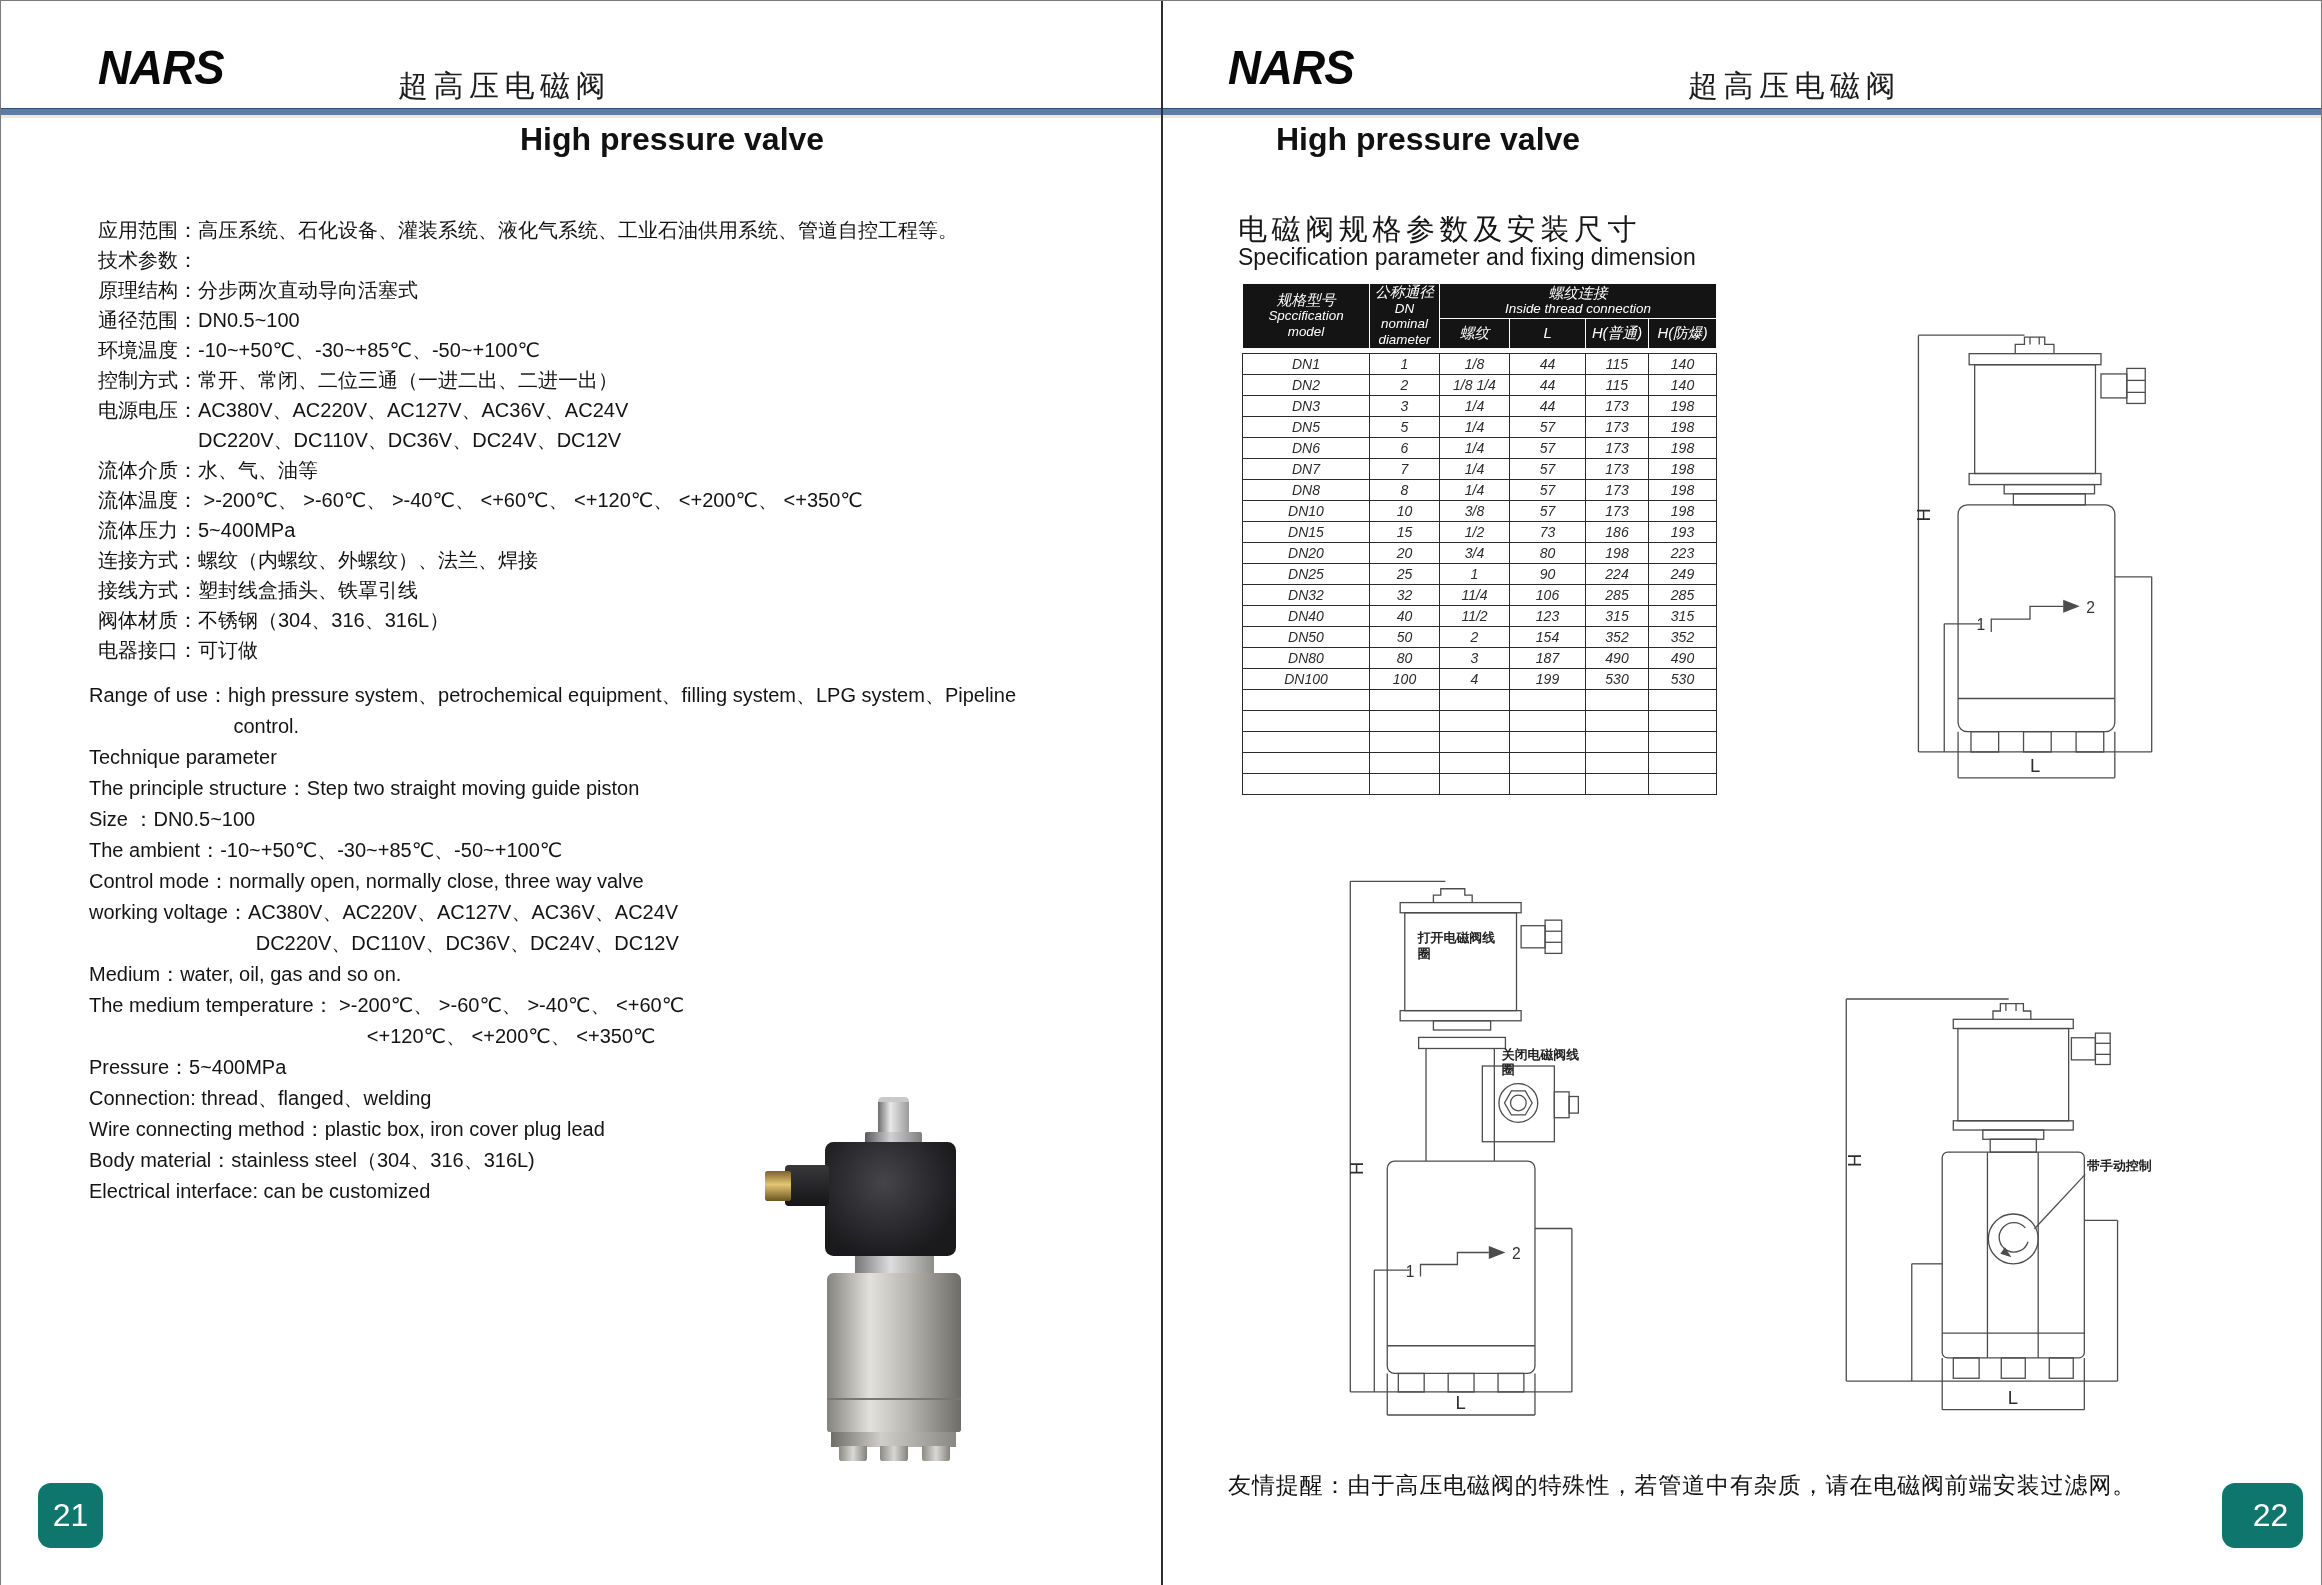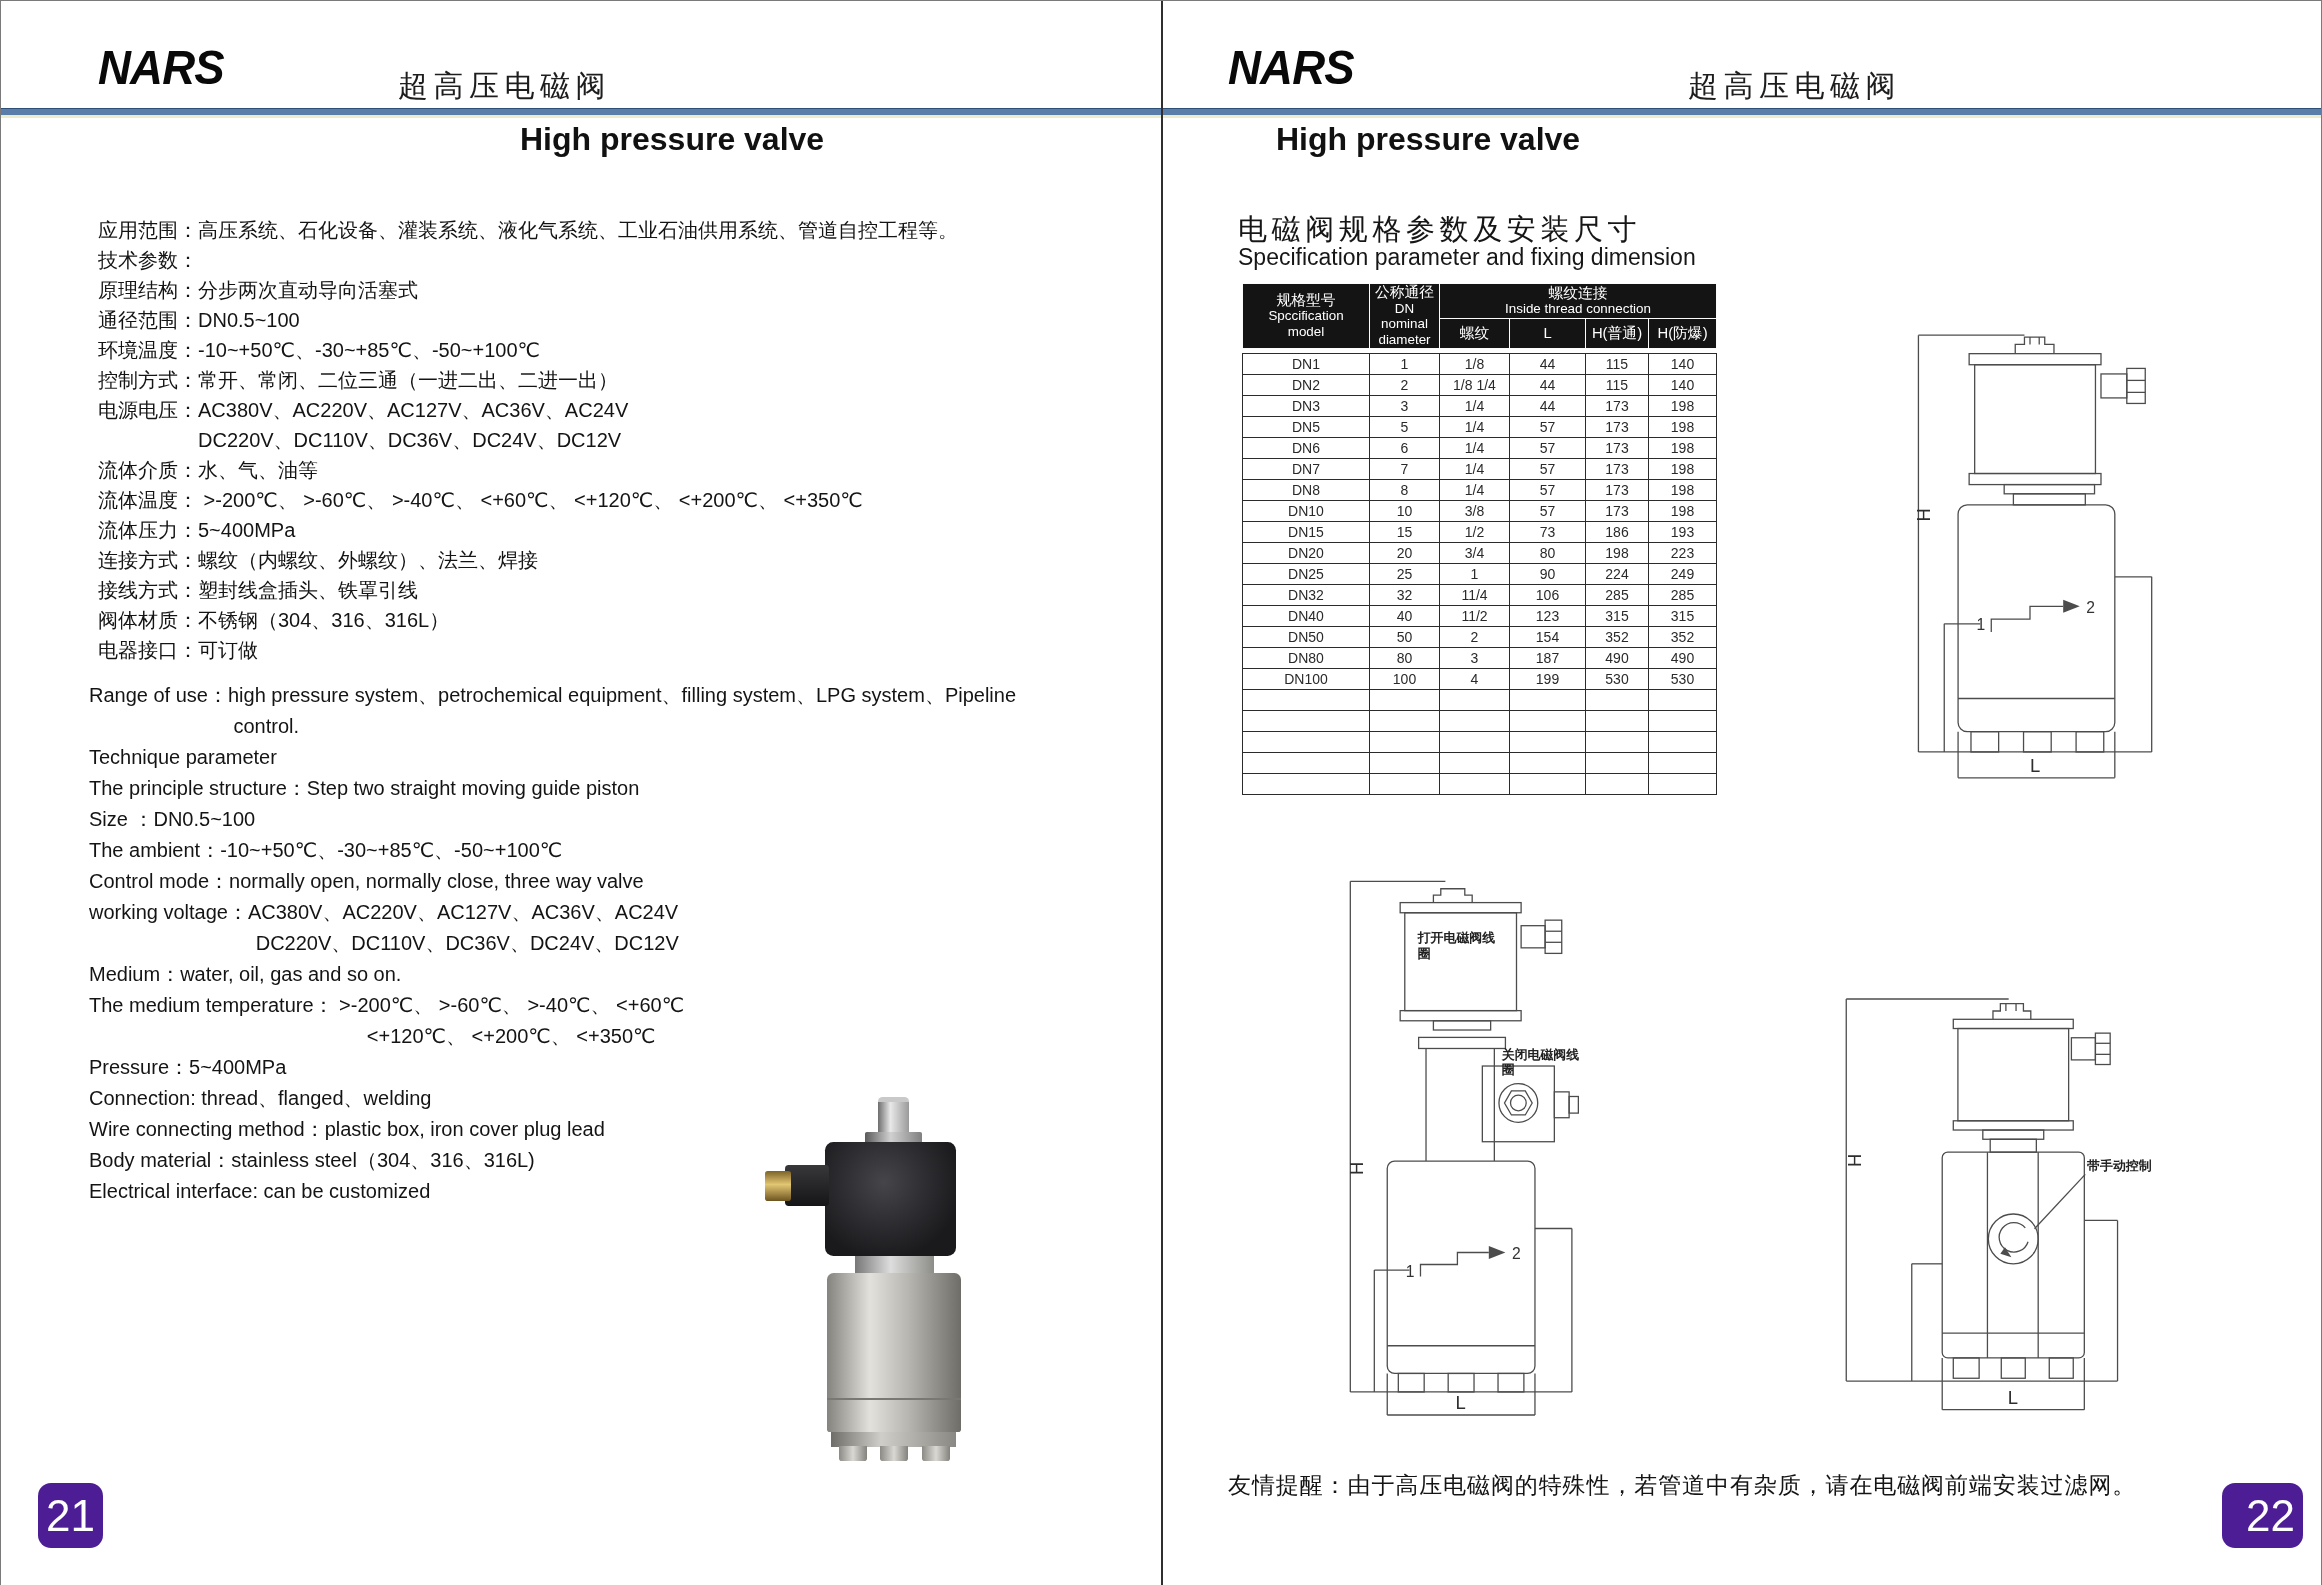--- a/index.html
+++ b/index.html
@@ -36,29 +36,29 @@
   .ph-coil     { left:60px;  top:49px; width:131px; height:114px; background:radial-gradient(circle at 45% 35%, #45454a, #1a1a1d 75%); border-radius:8.3px; }
   .ph-conn     { left:20px;  top:72px; width:44px; height:41px; background:linear-gradient(180deg,#38383b,#151517); border-radius:3.7px; }
   .ph-brass    { left:0;     top:78px; width:26px; height:30px; background:linear-gradient(180deg,#7c6226,#e3c673 45%,#6d5420); border-radius:2.8px; }
   .ph-neck     { left:90px;  top:163px; width:79px; height:16.6px; background:linear-gradient(90deg,#777,#ddd 45%,#8d8d88); }
   .ph-body     { left:62px;  top:180px; width:134px; height:159px; background:linear-gradient(90deg,#85837e,#e2e1dc 32%,#b9b7b1 60%,#6f6d67); border-radius:6.5px 6.5px 2.8px 2.8px; }
   .ph-ring     { left:62px;  top:305px; width:134px; height:1.8px;  background:#7a7870; }
   .ph-base     { left:66px;  top:339px; width:125px; height:14.8px; background:linear-gradient(90deg,#6f6d67,#cfcec9 40%,#8a8882); }
   .ph-foot     { top:353px; width:28px; height:14.8px; background:linear-gradient(90deg,#8c8a84,#d9d8d3 50%,#84827c); border-radius:0 0 2.8px 2.8px; }
   .ph-f1 { left:74px; } .ph-f2 { left:115px; } .ph-f3 { left:157px; }
 
-  .page-badge { position:absolute; top:1482px; width:65px; height:65px; background:#4c1d95; border-radius:13px;
-                color:#fff; font-size:44px; display:flex; align-items:center; justify-content:center; }
+  .page-badge { position:absolute; top:1482px; width:65px; height:65px; background:#0f766e; border-radius:13px;
+                color:#fff; font-size:32px; display:flex; align-items:center; justify-content:center; }
   .badge-left  { left:37px; }
   .badge-right { left:2221px;padding-left:16px; }
 
   .section-title-cn { position:absolute; left:1237px; top:209px; font-size:29px; color:#161616; letter-spacing:4.6px; }
   .section-sub-en   { position:absolute; left:1237px; top:243px; font-size:23px; color:#161616; }
 
-  .table-wrap { position:absolute; left:1241px; top:282px; width:474px; }
+  .table-wrap { position:absolute; left:1241px; top:282px; width:474px;font-style:italic; }
   .table-wrap table { border-collapse:collapse; width:474px; table-layout:fixed; }
   .head-table { background:#141414; color:#fff; }
   .head-table th { border:1.8px solid #fbfbfb; font-weight:normal; padding:0; vertical-align:middle; }
   .head-table .h-cn { font-size:14.8px; line-height:16.6px; }
   .head-table .h-en { font-size:13.4px; line-height:15.7px; }
   .head-table .sub-row th { height:29px; font-size:14.8px; }
   .body-table { margin-top:4.6px; }
   .body-table td { border:1.4px solid #2b2b2b; height:20px; text-align:center; font-size:14px; color:#2a2a2a; padding:0; }
   .body-table { border:1.8px solid #222; }
   .c1 { width:127px; } .c2 { width:70px; } .c3 { width:70px; } .c4 { width:76px; } .c5 { width:63px; } .c6 { width:68px; }

